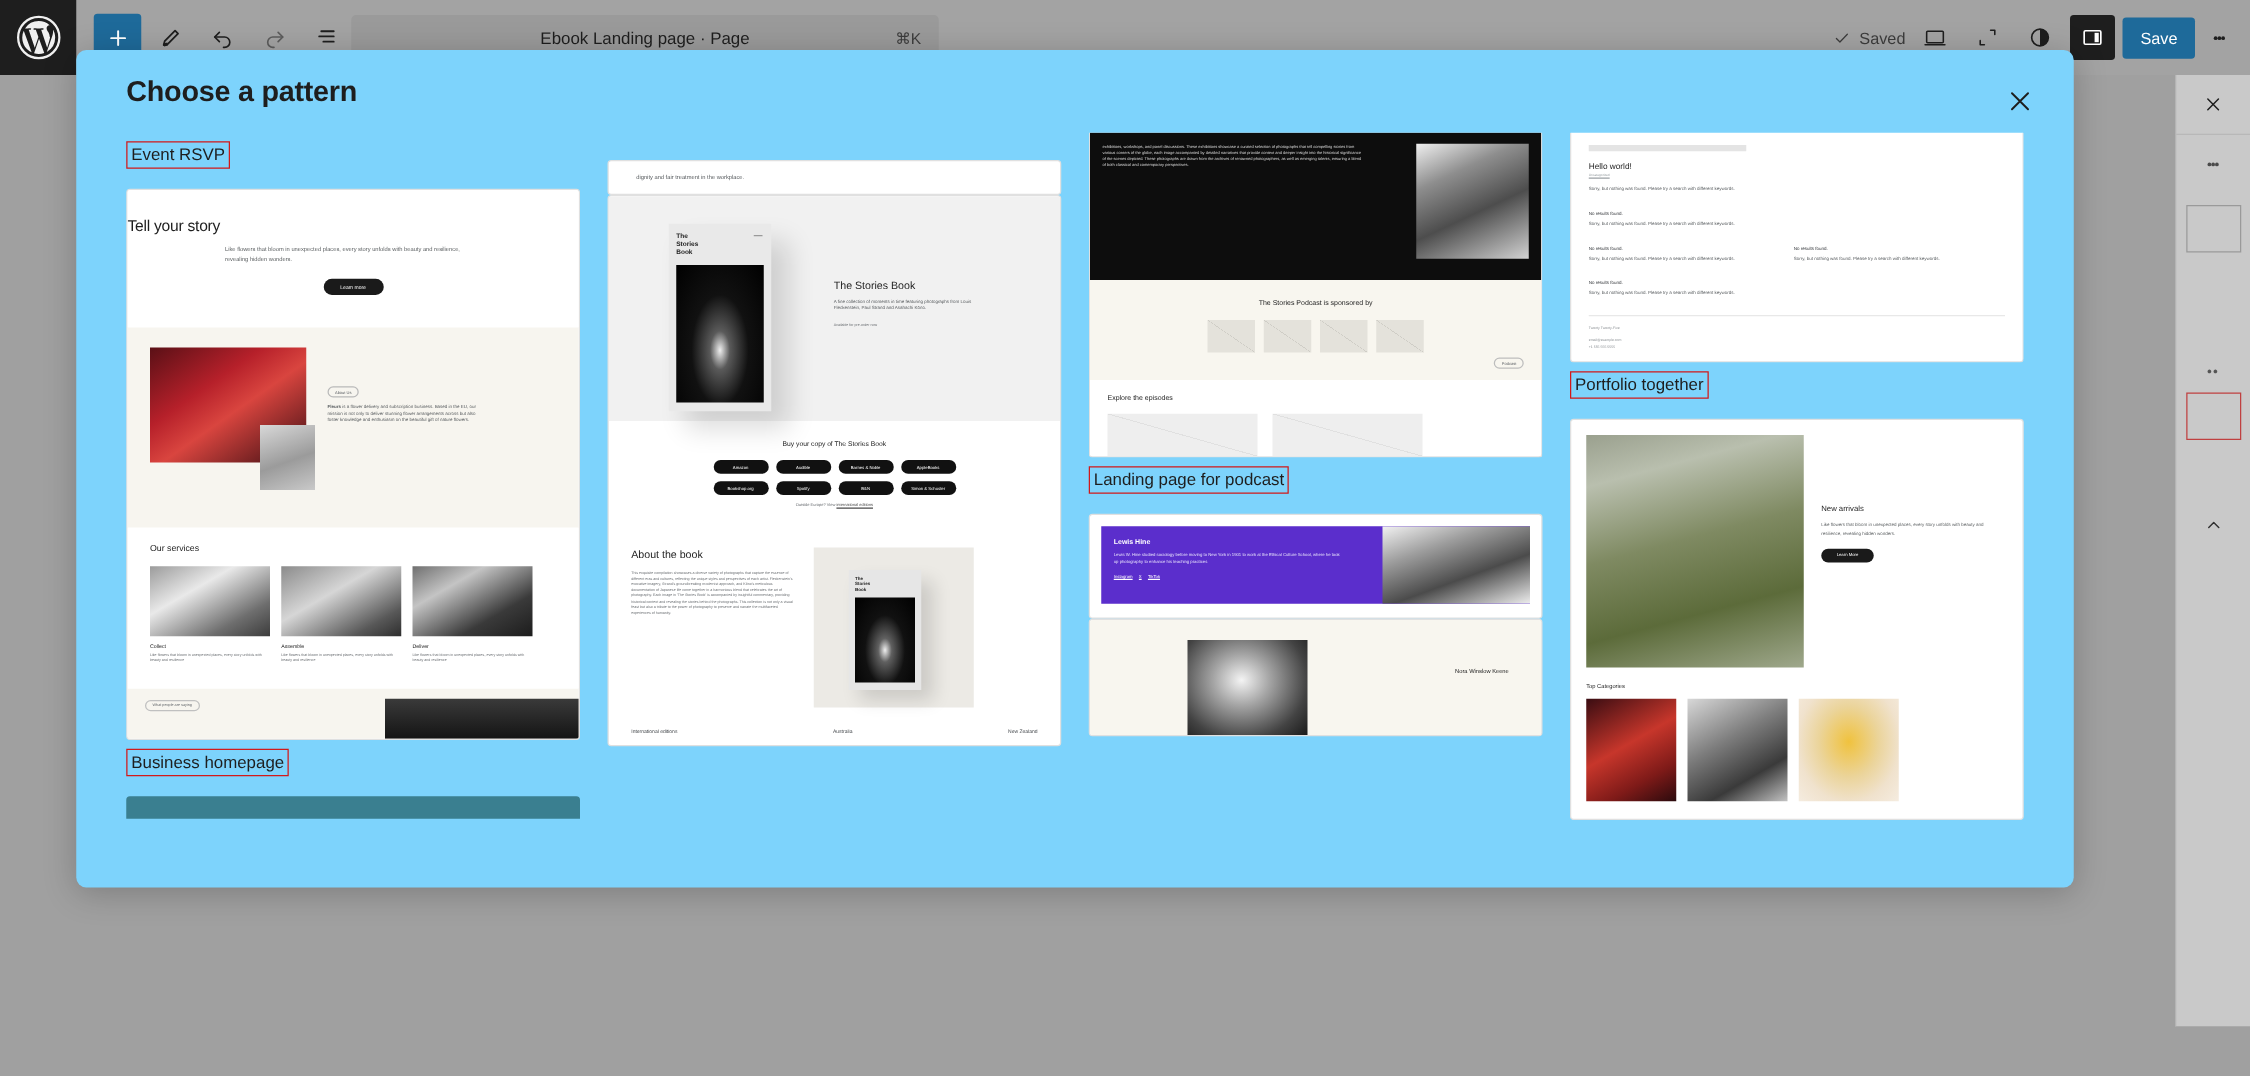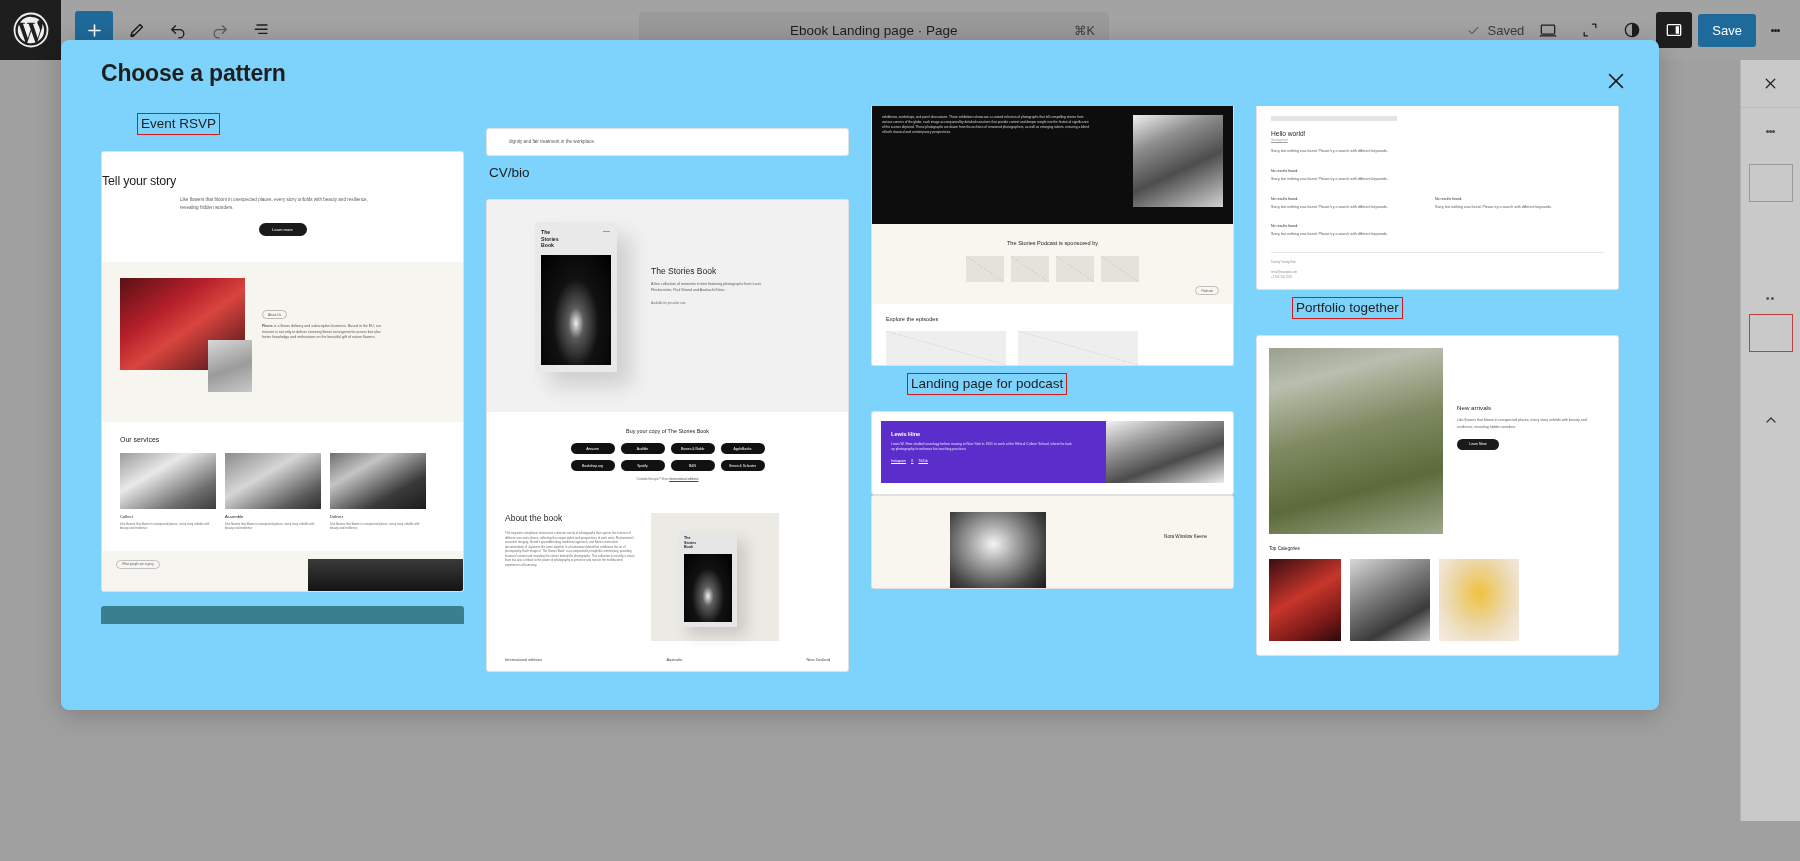--- a/index.html
+++ b/index.html
@@ -21,21 +21,21 @@
     display: flex; align-items: center; justify-content: center;
   }
   .wp-logo { width: 36px; height: 36px; }
   .tb-left { display: flex; align-items: center; gap: 4px; padding-left: 14px; }
   .tb-btn {
     width: 38px; height: 38px; border-radius: 3px;
     display: flex; align-items: center; justify-content: center;
     color: #1e1e1e;
   }
   .tb-btn.primary { background: #1e6a9a; color: #fff; }
-  .tb-center { flex: 1; display: flex; justify-content: center; }
+  .tb-center { flex: 1; display: flex; justify-content: flex-start; }
   .cmd-bar {
     width: 470px; height: 36px; background: #9a9a9a;
     border-radius: 4px; display: flex; align-items: center;
     justify-content: center; position: relative;
   }
   .cmd-title { font-size: 13.5px; color: #1e1e1e; }
   .cmd-kbd { position: absolute; right: 14px; font-size: 12.5px; color: #3c3c3c; }
   .tb-right { display: flex; align-items: center; gap: 6px; padding-right: 12px; }
   .saved-chip { display: flex; align-items: center; gap: 6px; font-size: 13px; color: #3c3c3c; }
   .tb-icon-btn {
@@ -100,21 +100,21 @@
     display: grid; grid-template-columns: repeat(4, 1fr);
     column-gap: 22px; position: relative;
   }
   .col { position: relative; }
 
   
   .pat-label {
     font-size: 13.5px; color: #1e1e1e; line-height: 1.35;
     display: inline-block; padding: 1px 3px;
   }
-  .pat-label.boxed { border: 1.6px solid #d21919; margin-left: 36px; }
+  .pat-label.boxed { border: 1.6px solid #d21919; }
   .label-wrap { margin: 7px 0 16px; }
 
   .card {
     border: 1px solid #e0e0e0; border-radius: 3px;
     background: #fff; overflow: hidden;
   }
 
   
   .mini { font-size: 3.6px; line-height: 1.5; color: #55595c; }
   .tiny { font-size: 2.9px; line-height: 1.55; color: #6a6e72; }
@@ -144,21 +144,21 @@
      background: linear-gradient(180deg,#3a3a3a,#141414); }
   .bh-foot-pill { position:absolute; left:14px; top:9px; border:0.6px solid #c0c0c0; border-radius:8px;
      padding:1.5px 5px; font-size:3px; color:#62666a;}
   .teal-strip { height: 18px; background:#3a7f90; border-radius:3px 3px 0 0; margin-top: 14px;}
 
   
   .cv-cut { border:1px solid #e0e0e0; border-radius:3px; background:#fff; height: 28px; position:relative; overflow:hidden;}
   .cv-cut .t { position:absolute; left:22px; top:10px; font-size:4.6px; color:#55595c;}
 
   
-  .lb-top { background:#f1f1f1; padding: 22px 14px 40px; display:flex; }
+  .lb-top { background:#f1f1f1; padding: 22px 14px 8px; display:flex; gap:16px; }
   .lb-book-wrap { position:relative; width: 150px; display:flex; justify-content:center;}
   .lb-book { width: 82px; height: 150px; background:#e9e9e9; padding:7px 6px 0; position:relative;
              box-shadow: 14px 14px 20px rgba(0,0,0,.14); }
   .lb-book-t { font-size:5.2px; color:#1e1e1e; line-height:1.25; font-weight:600;}
   .lb-book-dash { position:absolute; right:7px; top:9px; width:7px; height:1px; background:#9a9a9a;}
   .lb-book-img { margin-top:6px; width: 70px; height: 110px;
      background: radial-gradient(ellipse at 50% 62%, #efefef 0%, #5a5a5a 16%, #111 46%, #000 100%); }
   .lb-info { padding-top: 44px; width: 125px;}
   .lb-info h3 { font-size: 8.5px; color:#1e1e1e; font-weight:400; margin-bottom:6px;}
   .lb-buy { background:#fff; text-align:center; padding: 16px 0 18px; }
@@ -412,34 +412,34 @@
                   <div class="tiny">Like flowers that bloom in unexpected places, every story unfolds with beauty and resilience</div>
                 </div>
               </div>
             </div>
             <div class="bh-footer">
               <span class="bh-foot-pill">What people are saying</span>
               <div class="bh-foot-img"></div>
             </div>
           </div>
 
+          <div class="label-wrap">
+            <span class="pat-label boxed">Business homepage</span>
+          </div>
 
           <div class="teal-strip"></div>
         </div>
 
         <div class="col">
 
           <div class="scroll-gap"></div>
           <div class="cv-cut">
             <div class="t">dignity and fair treatment in the workplace.</div>
           </div>
 
-          <div class="label-wrap">
-            <span class="pat-label">CV/bio</span>
-          </div>
 
           <div class="card">
             <div class="lb-top">
               <div class="lb-book-wrap">
                 <div class="lb-book">
                   <div class="lb-book-dash"></div>
                   <div class="lb-book-t">The<br>Stories<br>Book</div>
                   <div class="lb-book-img"></div>
                 </div>
               </div>

